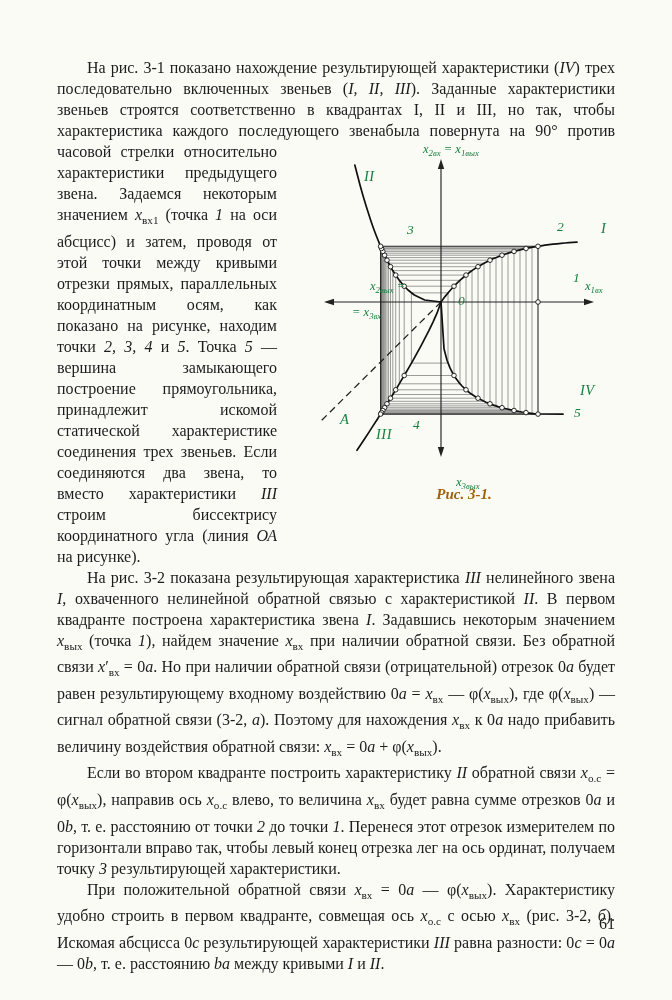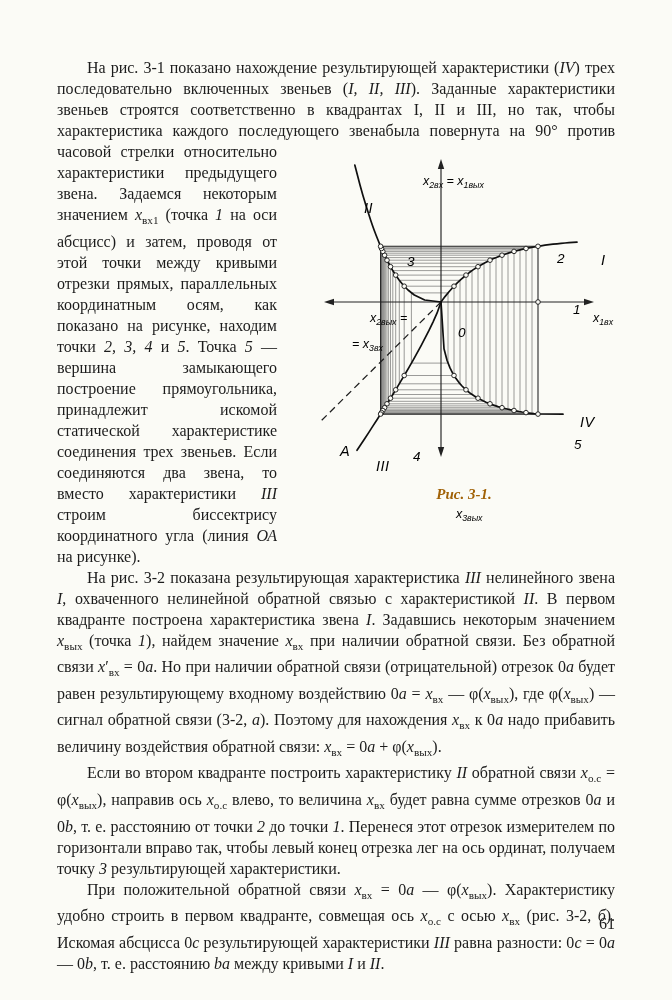--- a/index.html
+++ b/index.html
@@ -5,22 +5,22 @@
   html,body{margin:0;padding:0;background:#e9e9e5;}
   .page{position:relative;width:672px;height:1000px;background:#fbfbf6;overflow:hidden;
         font-family:"Liberation Serif",serif;color:#1c1c1c;}
   .content{padding:57px 57px 0 57px;}
   p.body-par{margin:0;text-align:justify;text-indent:30px;font-size:16px;line-height:21px;}
   p.body-par i{font-style:italic;}
   p.body-par sub{font-size:70%;vertical-align:-0.32em;}
   
   .figure{float:right;position:relative;width:332px;height:382px;margin:2px 0 4px 6px;}
   .figure svg{position:absolute;left:0;top:12px;}
-  .flb{position:absolute;font-family:Liberation Sans, sans-serif;font-style:italic;
-       font-size:12.5px;white-space:nowrap;color:#000000;line-height:1;margin-top:32px;}
+  .flb{position:absolute;font-family:Liberation Serif, serif;font-style:italic;
+       font-size:12.5px;white-space:nowrap;color:#15803d;line-height:1;}
   .flb sub{font-size:8.5px;font-style:italic;vertical-align:-3px;}
   .flb.num{font-size:13.5px;}
   .flb.rom{font-size:14.5px;letter-spacing:.5px;}
   .caption{position:absolute;left:0;right:0;top:341px;text-align:center;
            font-style:italic;font-size:15px;color:#a16207;font-weight:bold;}
   .pageno{position:absolute;top:915px;right:57px;font-size:16px;color:#1c1c1c;text-align:center;}
   
   .ax{stroke:#222;stroke-width:1.15;}
   .ah{fill:#222;stroke:none;}
   .cv{fill:none;stroke:#101010;stroke-width:1.7;stroke-linecap:round;stroke-linejoin:round;}
@@ -142,21 +142,21 @@
             <circle cx="243.0" cy="257.6" r="2.3" class="nd"></circle>
             <circle cx="255.0" cy="91.3" r="2.3" class="nd"></circle>
             <circle cx="97.6" cy="91.3" r="2.3" class="nd"></circle>
             <circle cx="97.6" cy="259.1" r="2.3" class="nd"></circle>
             <circle cx="255.0" cy="259.1" r="2.3" class="nd"></circle>
             <circle cx="255" cy="147" r="2.3" class="nd"></circle>
           </svg>
           <span class="flb" style="left:110px;top:0;"><i>x</i><sub>2вх</sub> = <i>x</i><sub>1вых</sub></span>
           <span class="flb" style="left:57px;top:137px;"><i>x</i><sub>2вых</sub> =</span>
           <span class="flb" style="left:39px;top:163px;">= <i>x</i><sub>3вх</sub></span>
-          <span class="flb" style="left:280px;top:137px;"><i>x</i><sub>1вх</sub></span>
+          <span class="flb" style="left:272px;top:137px;"><i>x</i><sub>1вх</sub></span>
           <span class="flb" style="left:143px;top:333px;"><i>x</i><sub>3вых</sub></span>
           <span class="flb num" style="left:145px;top:151px;">0</span>
           <span class="flb num" style="left:260px;top:128px;">1</span>
           <span class="flb num" style="left:244px;top:77px;">2</span>
           <span class="flb num" style="left:94px;top:80px;">3</span>
           <span class="flb num" style="left:100px;top:275px;">4</span>
           <span class="flb num" style="left:261px;top:263px;">5</span>
           <span class="flb rom" style="left:288px;top:78px;">I</span>
           <span class="flb rom" style="left:51px;top:26px;">II</span>
           <span class="flb rom" style="left:63px;top:284px;">III</span>

